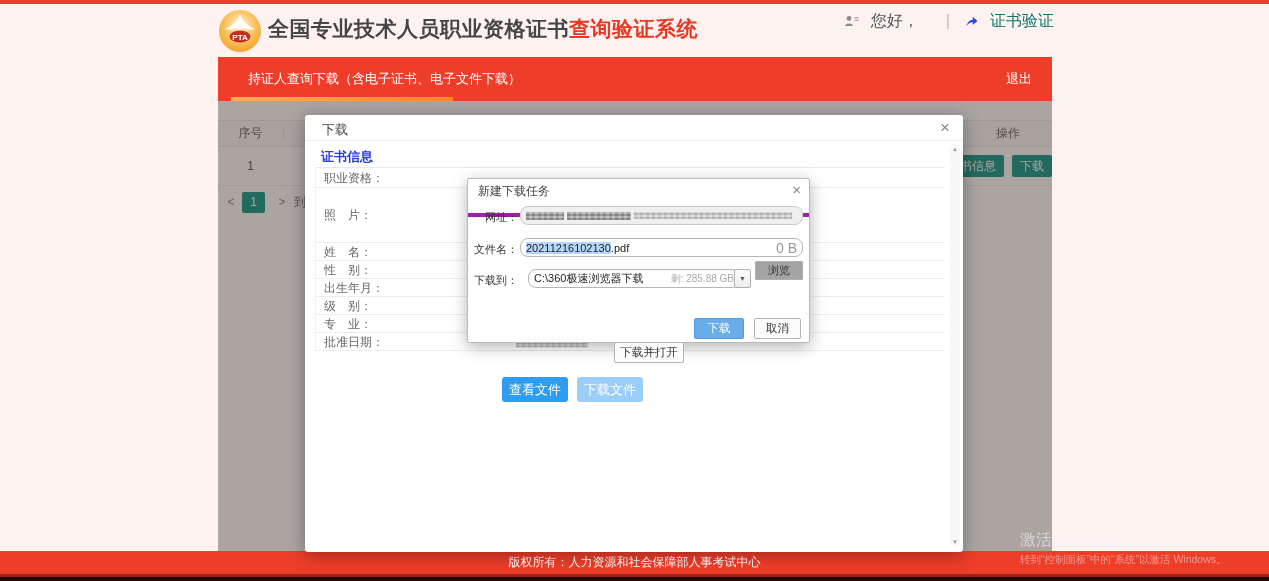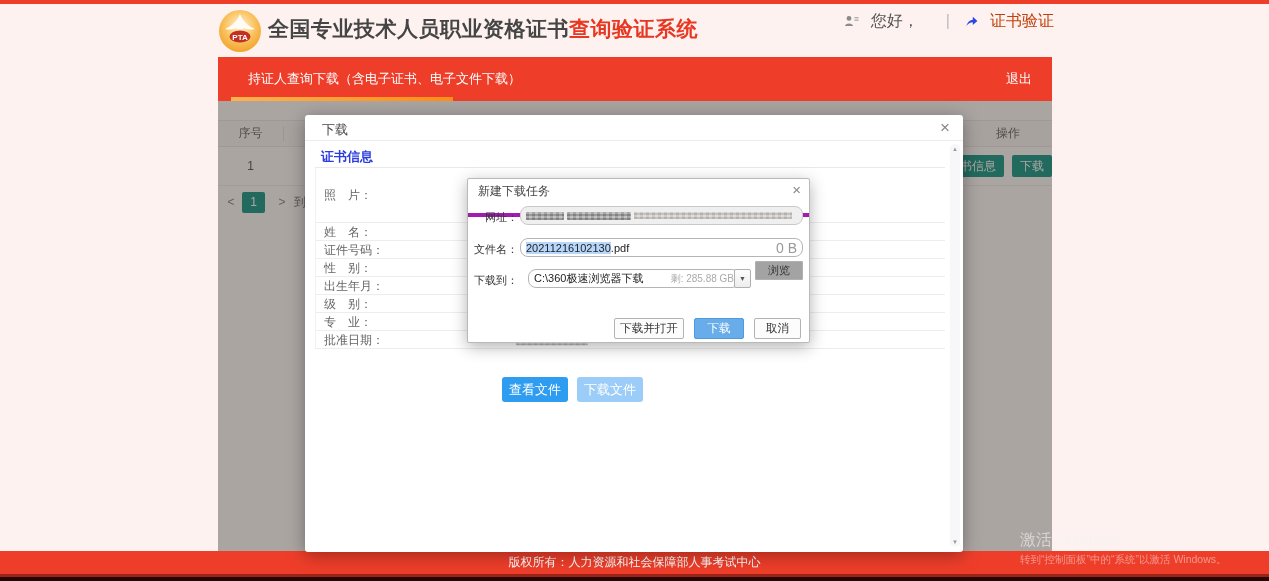--- a/index.html
+++ b/index.html
@@ -15,21 +15,21 @@
   
   .top-strip { left:0; top:0; width:1269px; height:4px; background:#ee3e2a; }
 
   
   .logo { left:218px; top:9px; width:44px; height:44px; }
   .brand { left:268px; top:15px; font-size:21px; font-weight:bold; color:#454545; letter-spacing:0.5px; white-space:nowrap; }
   .brand .accent { color:#e83722; }
 
   .greeting { top:13px; left:912px; width:142px; height:16px; display:flex; align-items:center; justify-content:flex-end; gap:12px; font-size:16px; color:#555; white-space:nowrap; }
   .greeting .sep { color:#bbb; margin:0 3px; }
-  .verify-link { color:#c2410c; cursor:pointer; }
+  .verify-link { color:#0f766e; cursor:pointer; }
 
   
   .redact { display:inline-block; border-radius:1px;
     background:
       repeating-linear-gradient(0deg, rgba(0,0,0,0.10) 0 2px, rgba(255,255,255,0.12) 2px 4px),
       repeating-linear-gradient(90deg, #c9c5c2 0 3px, #dcd8d5 3px 6px);
   }
   .redact.dark {
     background:
       repeating-linear-gradient(0deg, rgba(0,0,0,0.18) 0 2px, rgba(255,255,255,0.10) 2px 4px),
@@ -89,21 +89,21 @@
   .dlg-input { position:absolute; height:19px; border:1px solid #b5b5b5; border-radius:8px; background:#fff; display:flex; align-items:center; padding:0 5px; font-size:11px; color:#222; overflow:hidden; }
   .url-input { left:52px; top:27px; width:283px; background:#efefef; border-color:#c9c9c9; gap:3px; }
   .name-input { left:52px; top:59px; width:283px; }
   .save-input { left:60px; top:90px; width:212px; }
   .sel { background:#b6d7fb; }
   .fsize { margin-left:auto; color:#999; font-size:14px;padding-left:28px; }
   .free { margin-left:auto; color:#aaa; font-size:10px; white-space:nowrap; }
   .drop-btn { position:absolute; left:266px; top:90px; width:17px; height:19px; border:1px solid #b0b0b0; border-radius:2px; background:linear-gradient(#fdfdfd,#ededed); font-size:7px; color:#555; text-align:center; line-height:17px; cursor:pointer; }
   .browse-btn { position:absolute; left:287px; top:82px; width:48px; height:19px; border:1px solid #b0b0b0; border-radius:1px; background:#a3a3a3; font-size:11px; color:#333; text-align:center; line-height:17px; cursor:pointer; }
   .dbtn { position:absolute; top:139px; height:21px; line-height:19px; text-align:center; font-size:11.5px; border:1px solid #b3b3b3; border-radius:2px; background:#fcfcfc; color:#333; cursor:pointer; }
-  .dbtn-open { left:146px; width:70px; }
+  .dbtn-open { left:146px; width:70px;margin-top:24px; }
   .dbtn-primary { left:226px; width:50px; background:#68ace9; border-color:#4e9bdf; color:#fff; }
   .dbtn-cancel { left:286px; width:47px; }
 
   
   .footer { left:0; top:551px; width:1269px; height:23px; background:#ee3e2a; color:#fff; font-size:12px; text-align:center; line-height:23px; z-index:6; }
   .footer-line { left:0; top:574px; width:1269px; height:3px; background:#9b2318; z-index:6; }
   .bottom-dark { left:0; top:577px; width:1269px; height:4px; background:#250805; z-index:6; }
 
   
   .watermark { left:1020px; top:530px; z-index:30; pointer-events:none; }
@@ -179,28 +179,28 @@
 <div class="abs overlay"></div>
 
 <div class="abs modal">
   <div class="modal-head">
     <div class="modal-title">下载</div>
     <div class="modal-close">×</div>
   </div>
   <div class="modal-section">证书信息</div>
 
   <div class="mform">
+    <div class="frow h20">
+      <span class="flabel">职业资格：</span>
+    </div>
     <div class="frow h55">
       <span class="flabel">照　片：</span>
     </div>
     <div class="frow h18">
       <span class="flabel">姓　名：</span>
-    </div>
-    <div class="frow h18">
-      <span class="flabel">证件号码：</span>
     </div>
     <div class="frow h18">
       <span class="flabel">性　别：</span>
     </div>
     <div class="frow h18">
       <span class="flabel">出生年月：</span>
     </div>
     <div class="frow h18">
       <span class="flabel">级　别：</span>
     </div>

